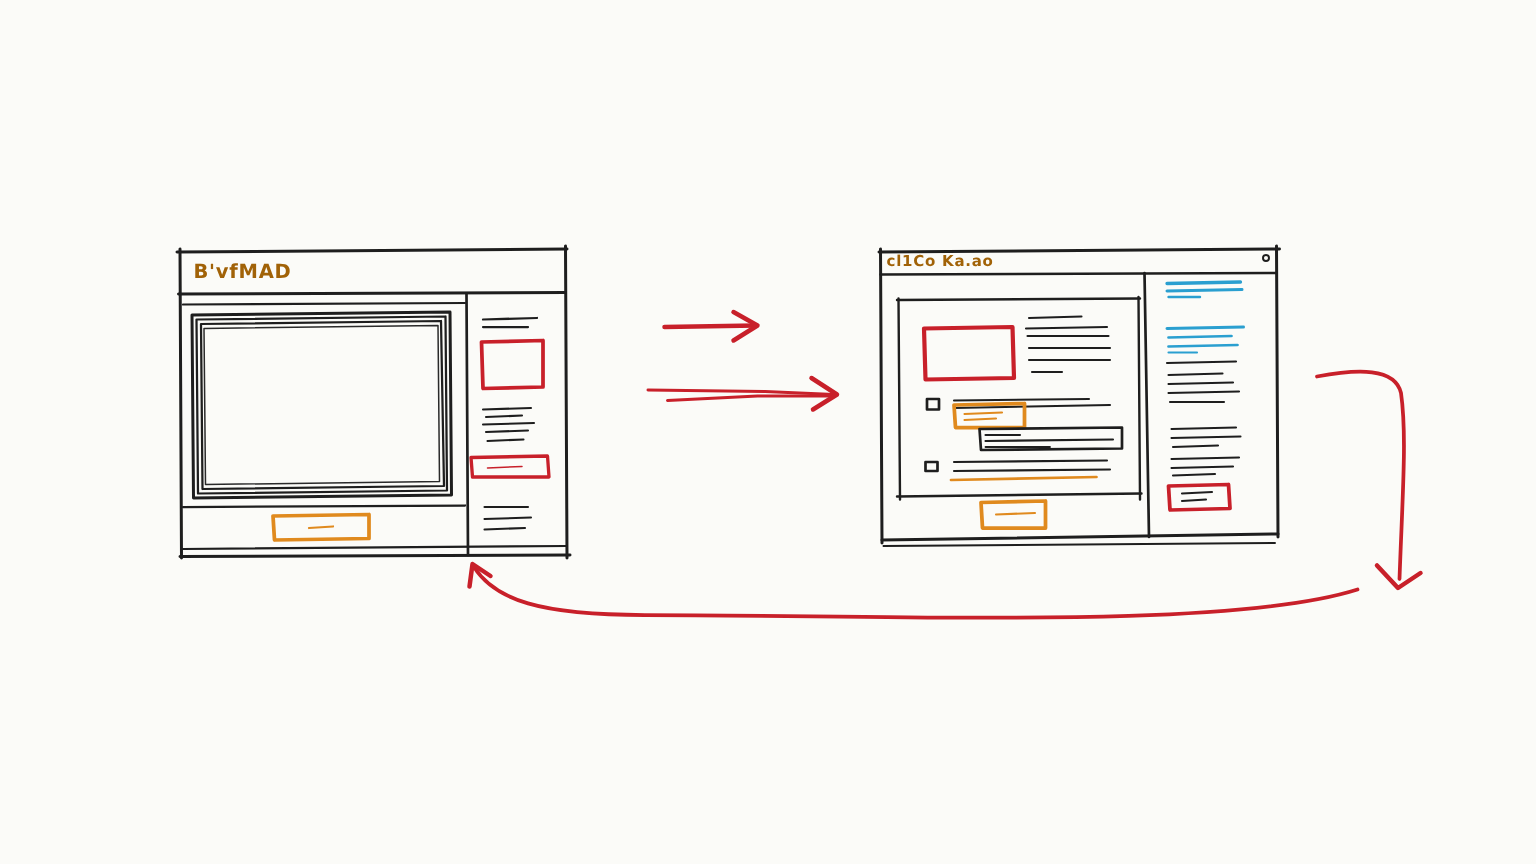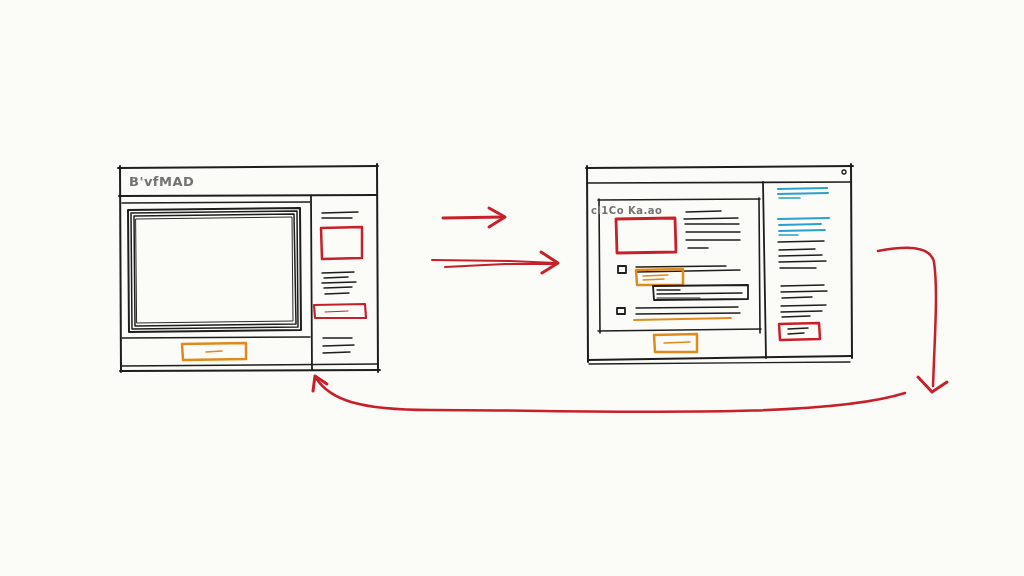--- a/index.html
+++ b/index.html
@@ -1,18 +1,18 @@
 <!DOCTYPE html>
 <html><head>
 <meta charset="utf-8">
 <style>
   html,body{margin:0;padding:0;}
   body{width:1024px;height:576px;background:#fbfbf8;position:relative;overflow:hidden;font-family:"Liberation Sans",sans-serif;}
   svg{position:absolute;left:0;top:0;}
-  .title{position:absolute;font-family:"DejaVu Sans",sans-serif;font-weight:bold;color:#737373;letter-spacing:0.5px;}
+  .title{position:absolute;font-family:"DejaVu Sans",sans-serif;font-weight:bold;color:#a16207;letter-spacing:0.5px;}
 </style>
 </head>
 <body>
 
 <svg width="1024" height="576" viewBox="0 0 1024 576">
   <g fill="none" stroke-linecap="round" stroke-linejoin="round">
 
     <g>
 
       <path d="M118 168 L378 166" stroke="#1e1e1e" stroke-width="2"></path>
@@ -149,13 +149,13 @@
     <g>
       <path d="M878 251 C905 246, 930 245, 934 262 C938 290, 935 330, 933 386" stroke="#c8202a" stroke-width="2.5"></path>
       <path d="M918 377 L932 392 L947 382" stroke="#c8202a" stroke-width="3"></path>
       <path d="M905 393 C820 420, 600 410, 430 410 C360 410, 330 400, 316 378" stroke="#c8202a" stroke-width="2.5"></path>
       <path d="M313 391 L315 376 L327 384" stroke="#c8202a" stroke-width="3"></path>
     </g>
   </g>
 </svg>
 
 <div class="title" style="left:129px;top:174px;font-size:13px;">B'vfMAD</div>
-<div class="title" style="left:591px;top:169px;font-size:10px;margin-top:36px;">cl1Co Ka.ao</div>
+<div class="title" style="left:591px;top:169px;font-size:10px;">cl1Co Ka.ao</div>
 
 </body></html>

